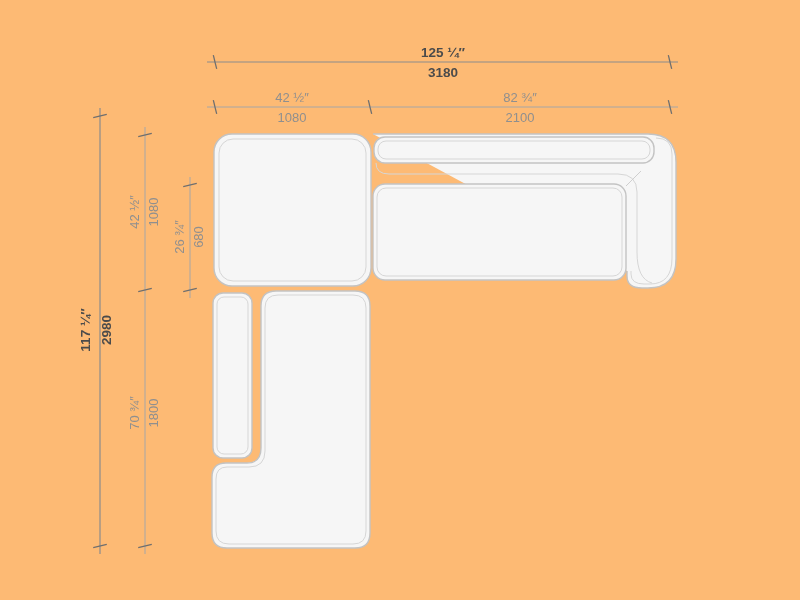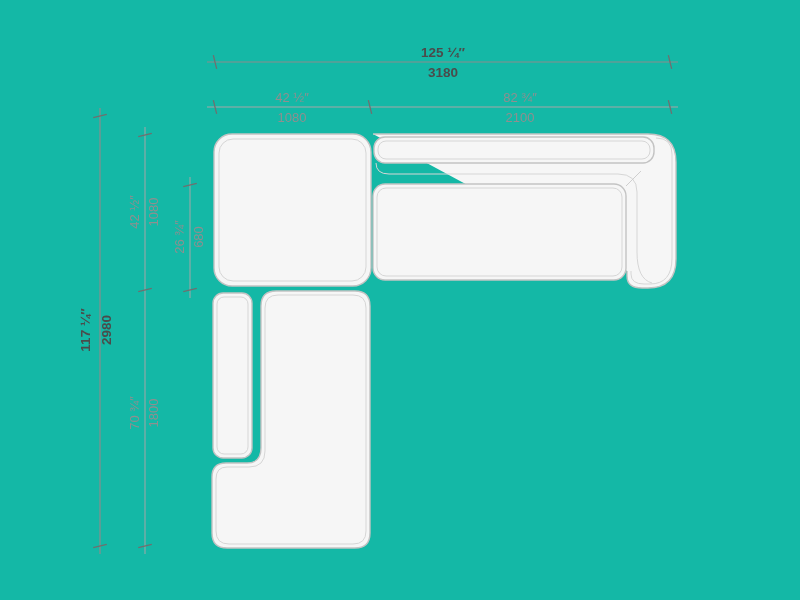--- a/index.html
+++ b/index.html
@@ -1,18 +1,18 @@
 <!DOCTYPE html>
 <html><head>
 <meta charset="utf-8">
 <style>
   html,body{margin:0;padding:0;}
   .canvas{
     width:800px;height:600px;position:relative;
-    background:#14b8a6;
+    background:#fdba74;
     font-family:"Liberation Sans", sans-serif;
     overflow:hidden;
   }
   svg{display:block;}
   
   .mod-outer{fill:#f6f6f6;stroke:#c3c3c3;stroke-width:1.4;}
   .mod-inner{fill:none;stroke:#d6d6d6;stroke-width:1;}
   .seam{fill:none;stroke:#cfcfcf;stroke-width:1;}
   
   .dline{stroke:#a6a6a6;stroke-width:1;fill:none;}

